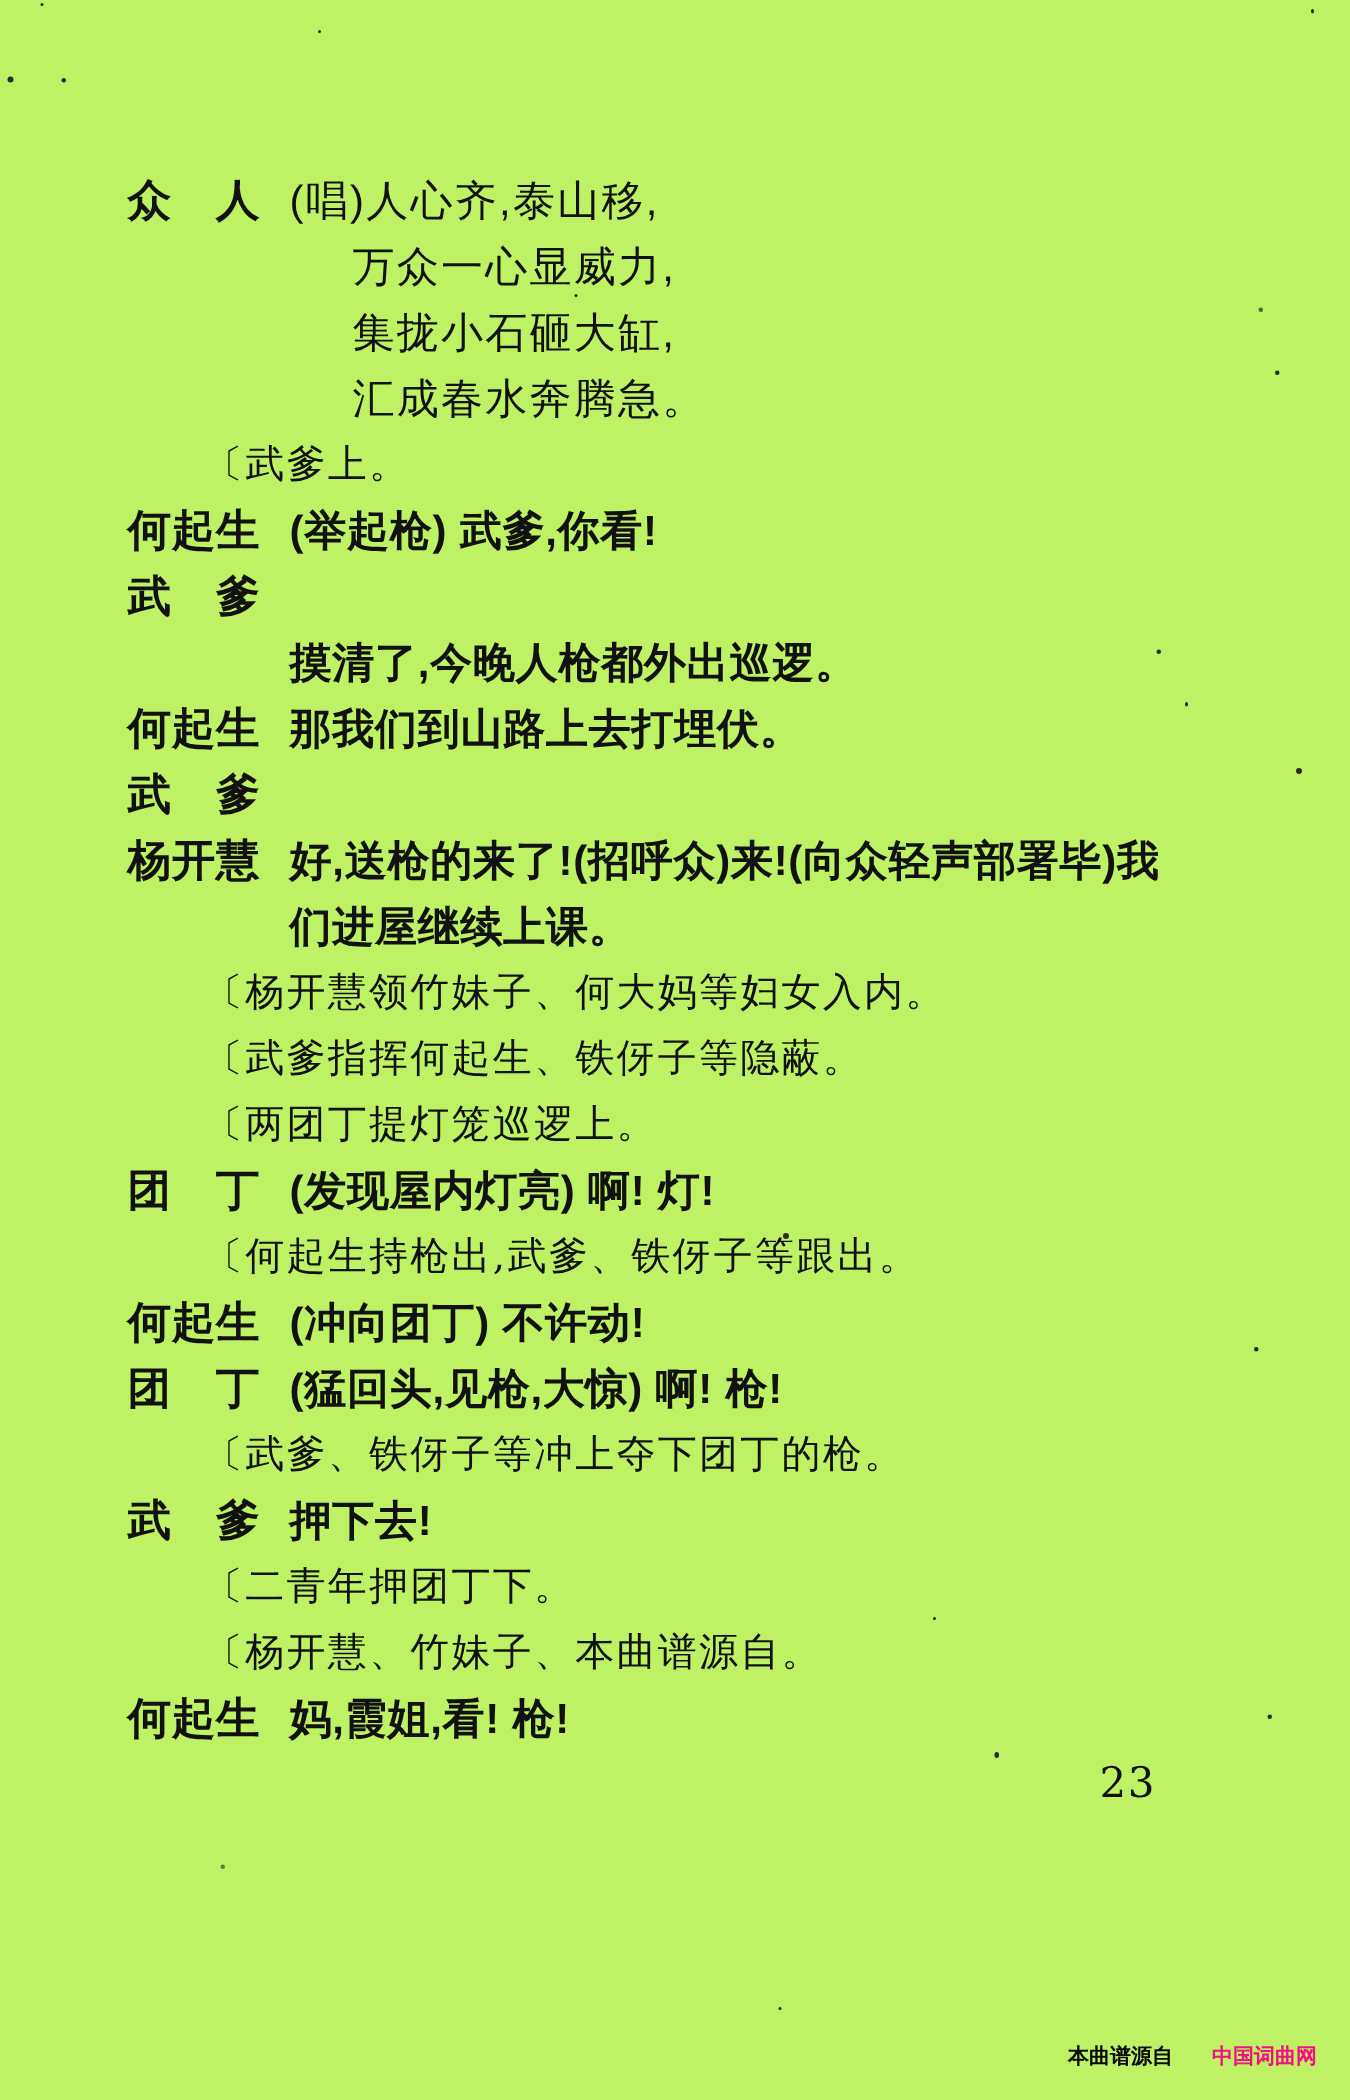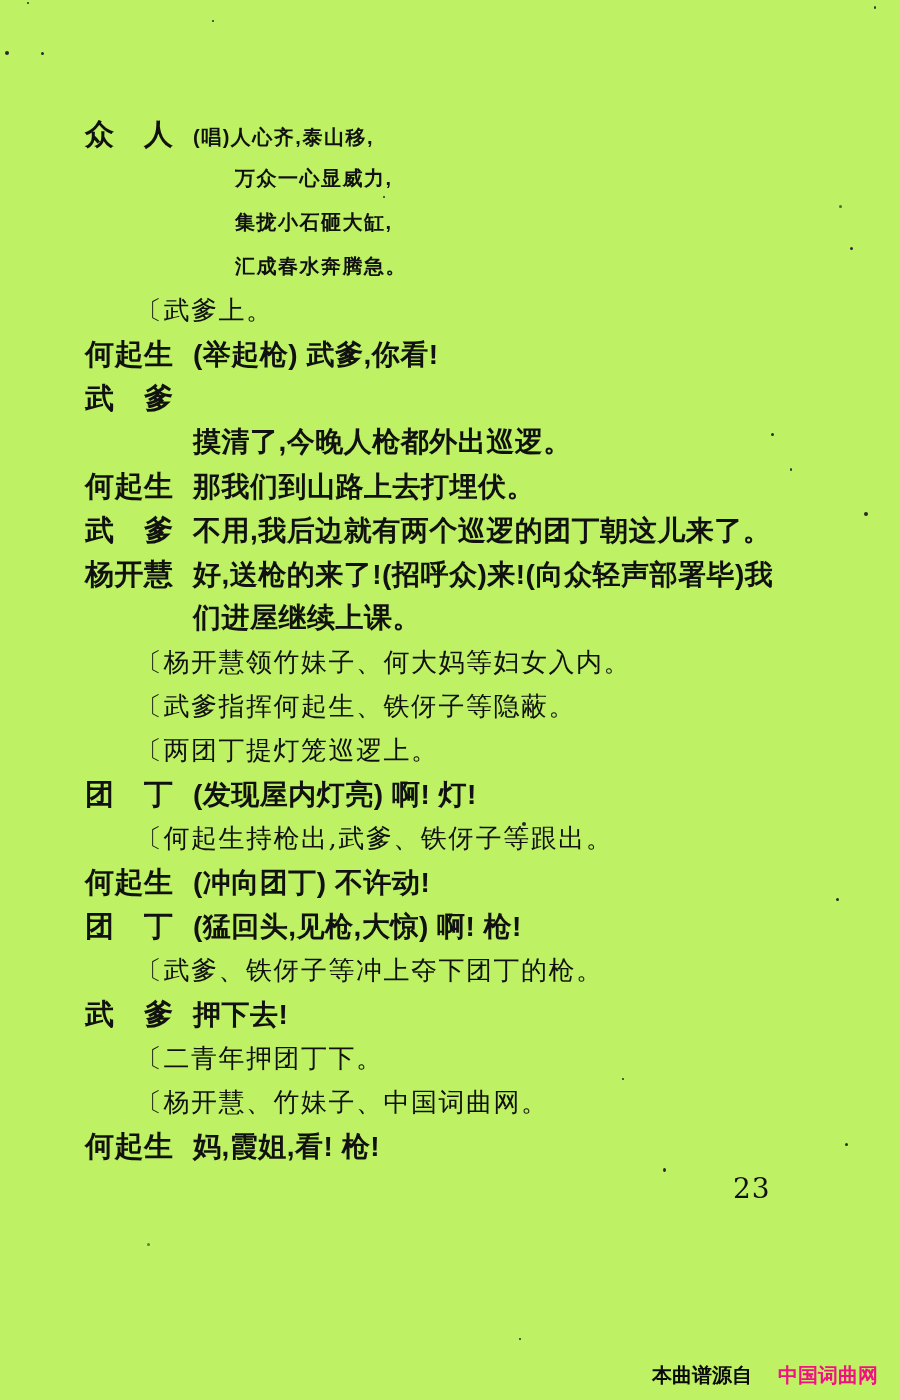--- a/index.html
+++ b/index.html
@@ -36,22 +36,22 @@
     font-weight:700;
     letter-spacing:0.5px;
     font-family:"Liberation Sans",sans-serif;
   }
   .text{
     font-size:28px;
     font-weight:700;
     letter-spacing:0.5px;
   }
   .t-lyric{
-    font-size:20px;
-    font-weight:700;
+    font-size:28px;
+    font-weight:400;
     letter-spacing:1.5px;
   }
   .t-direction{
     font-family:"DejaVu Serif",serif;
     font-size:26px;
     font-weight:400;
     letter-spacing:1.5px;
   }
   .m-lyric{margin-left:150px;}     
   .m-direction{margin-left:51px;} 
@@ -61,21 +61,21 @@
     position:absolute;
     left:733px;top:1172px;
     font-size:28px;
     font-weight:400;
     letter-spacing:1px;
     font-family:"DejaVu Serif",serif;
   }
   .footer{
     position:absolute;
     right:22px;top:1362px;
-    font-size:20px;
+    font-size:14px;
     font-weight:700;
     white-space:nowrap;
   }
   .footer .prefix{color:#0a0a0a;margin-right:26px;}
   .footer .site{color:#f40f82;}
 
   
   .sp{position:absolute;background:#2a2a2a;border-radius:50%;}
   .sp1{left:5px;top:51px;width:4px;height:4px;}
   .sp2{left:27px;top:2px;width:2px;height:2px;}
@@ -156,21 +156,20 @@
       <span class="text m-cont">摸清了,今晚人枪都外出巡逻。</span>
     </div>
 
     <div class="row">
       <span class="speaker">何起生</span>
       <span class="text">那我们到山路上去打埋伏。</span>
     </div>
 
     <div class="row">
       <span class="speaker">武　爹</span>
-      <span class="text">不用,我后边就有两个巡逻的团丁朝这儿来了。</span>
     </div>
 
     <div class="row">
       <span class="speaker">杨开慧</span>
       <span class="text">好,送枪的来了!(招呼众)来!(向众轻声部署毕)我</span>
     </div>
 
     <div class="row">
       <span class="text m-cont">们进屋继续上课。</span>
     </div>
@@ -213,21 +212,21 @@
     <div class="row">
       <span class="speaker">武　爹</span>
       <span class="text">押下去!</span>
     </div>
 
     <div class="row">
       <span class="text t-direction m-direction">〔二青年押团丁下。</span>
     </div>
 
     <div class="row">
-      <span class="text t-direction m-direction">〔杨开慧、竹妹子、中国词曲网。</span>
+      <span class="text t-direction m-direction">〔杨开慧、竹妹子、本曲谱源自。</span>
     </div>
 
     <div class="row">
       <span class="speaker">何起生</span>
       <span class="text">妈,霞姐,看! 枪!</span>
     </div>
 
   </div>
 
   <div class="page-number">23</div>

